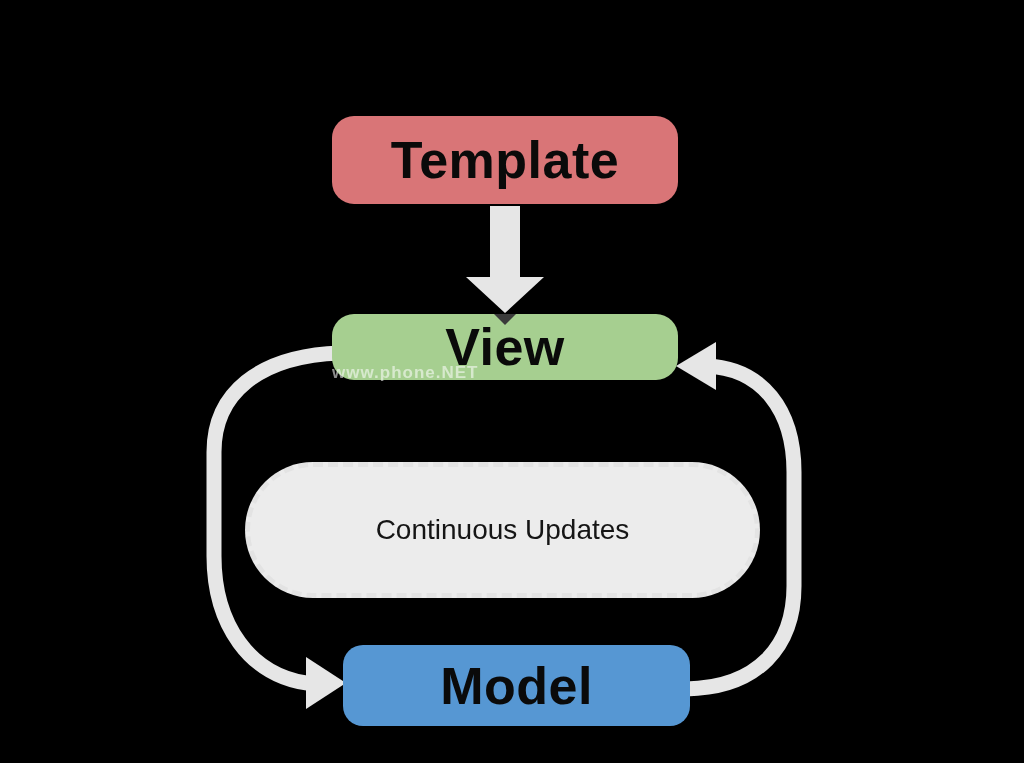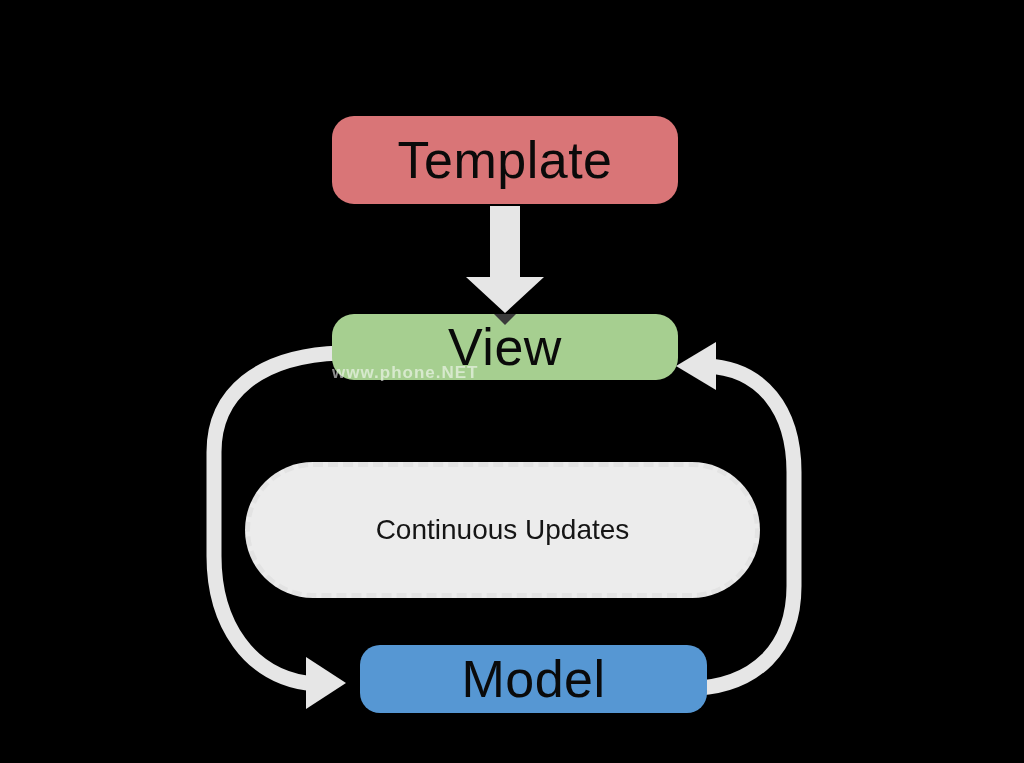--- a/index.html
+++ b/index.html
@@ -25,39 +25,39 @@
     position: absolute;
     z-index: 2;
     display: flex;
     align-items: center;
     justify-content: center;
     color: #000000;
     box-sizing: border-box;
   }
   .node-label {
     font-size: 52px;
-    font-weight: 400;
+    font-weight: 700;
     letter-spacing: 0.5px;
     color: #0a0a0a;
   }
   .node-template {
     left: 332px; top: 116px;
     width: 346px; height: 88px;
     border-radius: 22px;
     background: #d97577;
   }
   .node-view {
     left: 332px; top: 314px;
     width: 346px; height: 66px;
     border-radius: 22px;
     background: #a6cf90;
   }
   .node-model {
-    left: 360px; top: 645px;
-    width: 347px; height: 68px;
+    left: 343px; top: 645px;
+    width: 347px; height: 81px;
     border-radius: 20px;
     background: #5697d3;
   }
   .node-note {
     left: 245px; top: 462px;
     width: 515px; height: 136px;
     border-radius: 68px;
     background: #ececec;
     background-clip: padding-box;
     border: 5px dashed #e3e3e3;

